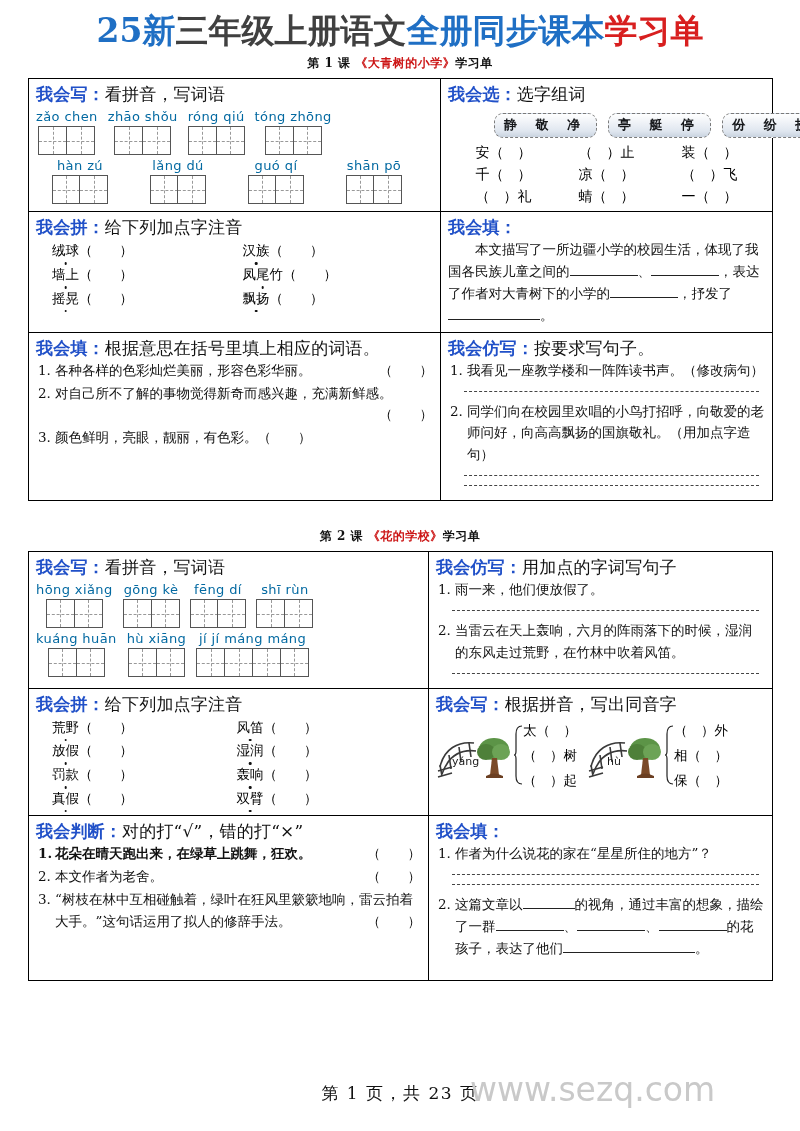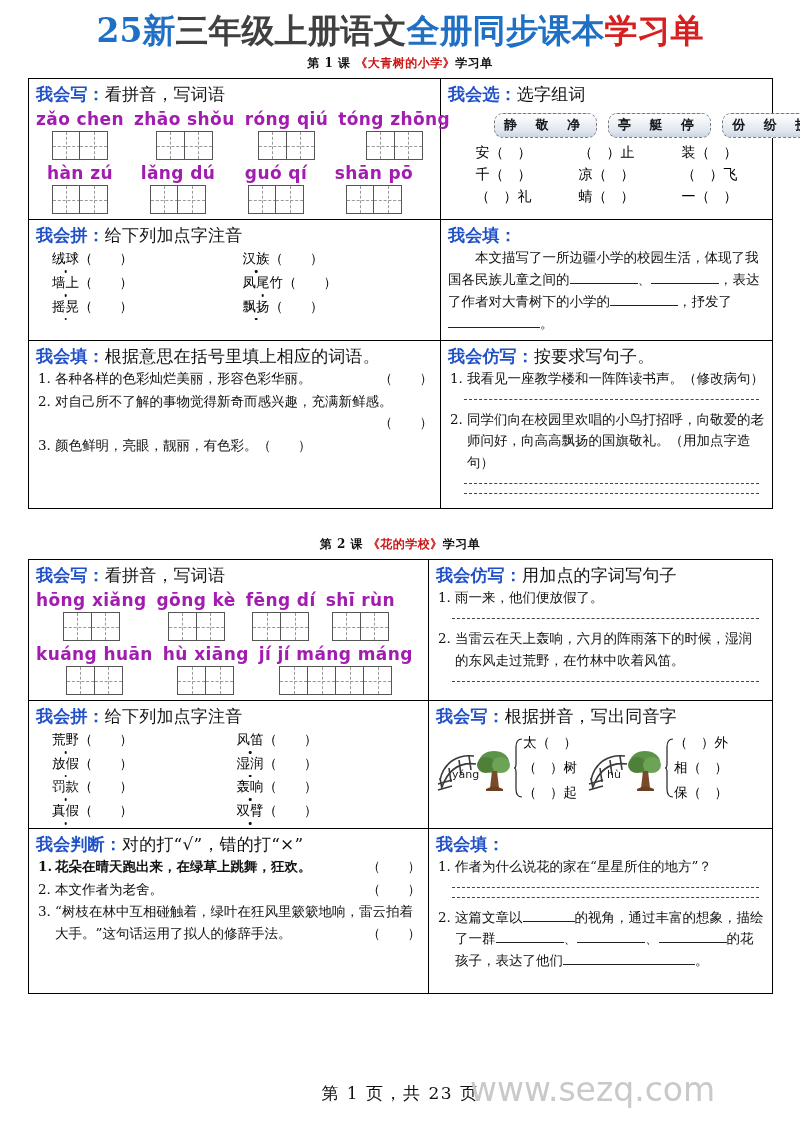--- a/index.html
+++ b/index.html
@@ -66,26 +66,25 @@
     color: #111;
     line-height: 1.62;
   }
 
   
   .pyrow { display: flex; margin-top: 3px; }
   .pygroup { margin-right: 10px; text-align: center; }
   .pygroup:last-child { margin-right: 0; }
   .pylabel {
     font-family: "DejaVu Sans", "Liberation Sans", sans-serif;
-    font-size: 17px;
-    color: #a21caf;
+    font-size: 13px;
+    color: #0369a1;
     letter-spacing: .4px;
     white-space: nowrap;
     margin-bottom: 2px;
-    font-weight: bold;
   }
   .boxes { display: flex; justify-content: center; }
   .tzg {
     width: 29px; height: 29px;
     border: 1.1px solid #555;
     margin-left: -1.1px;
     position: relative;
     background: #fff;
   }
   .boxes .tzg:first-child { margin-left: 0; }

